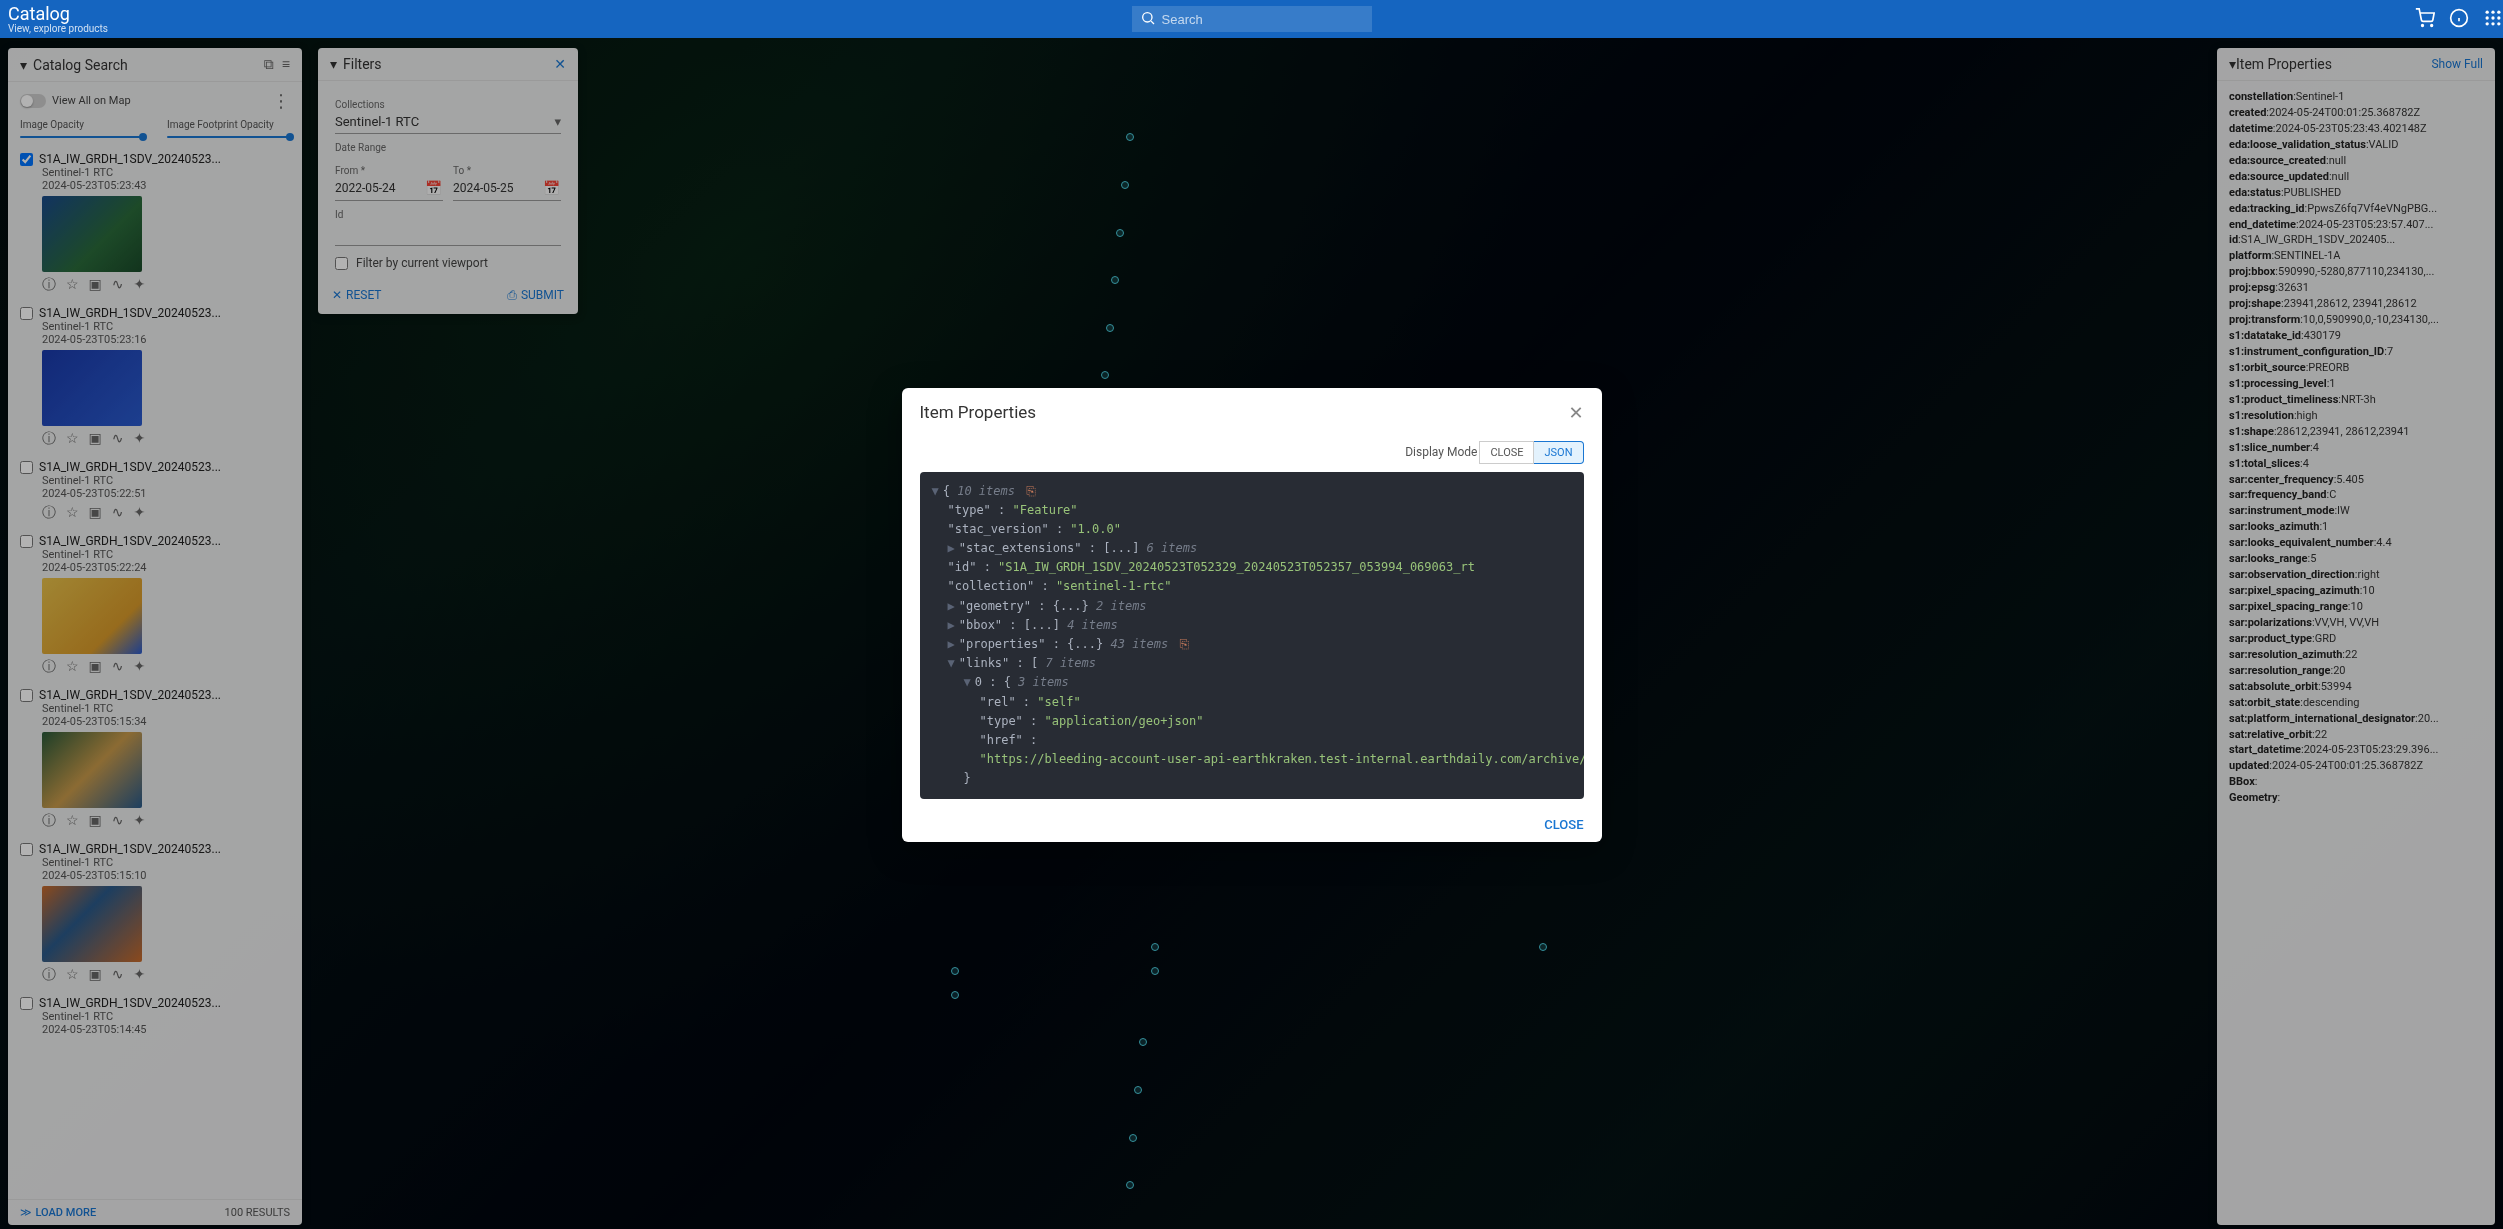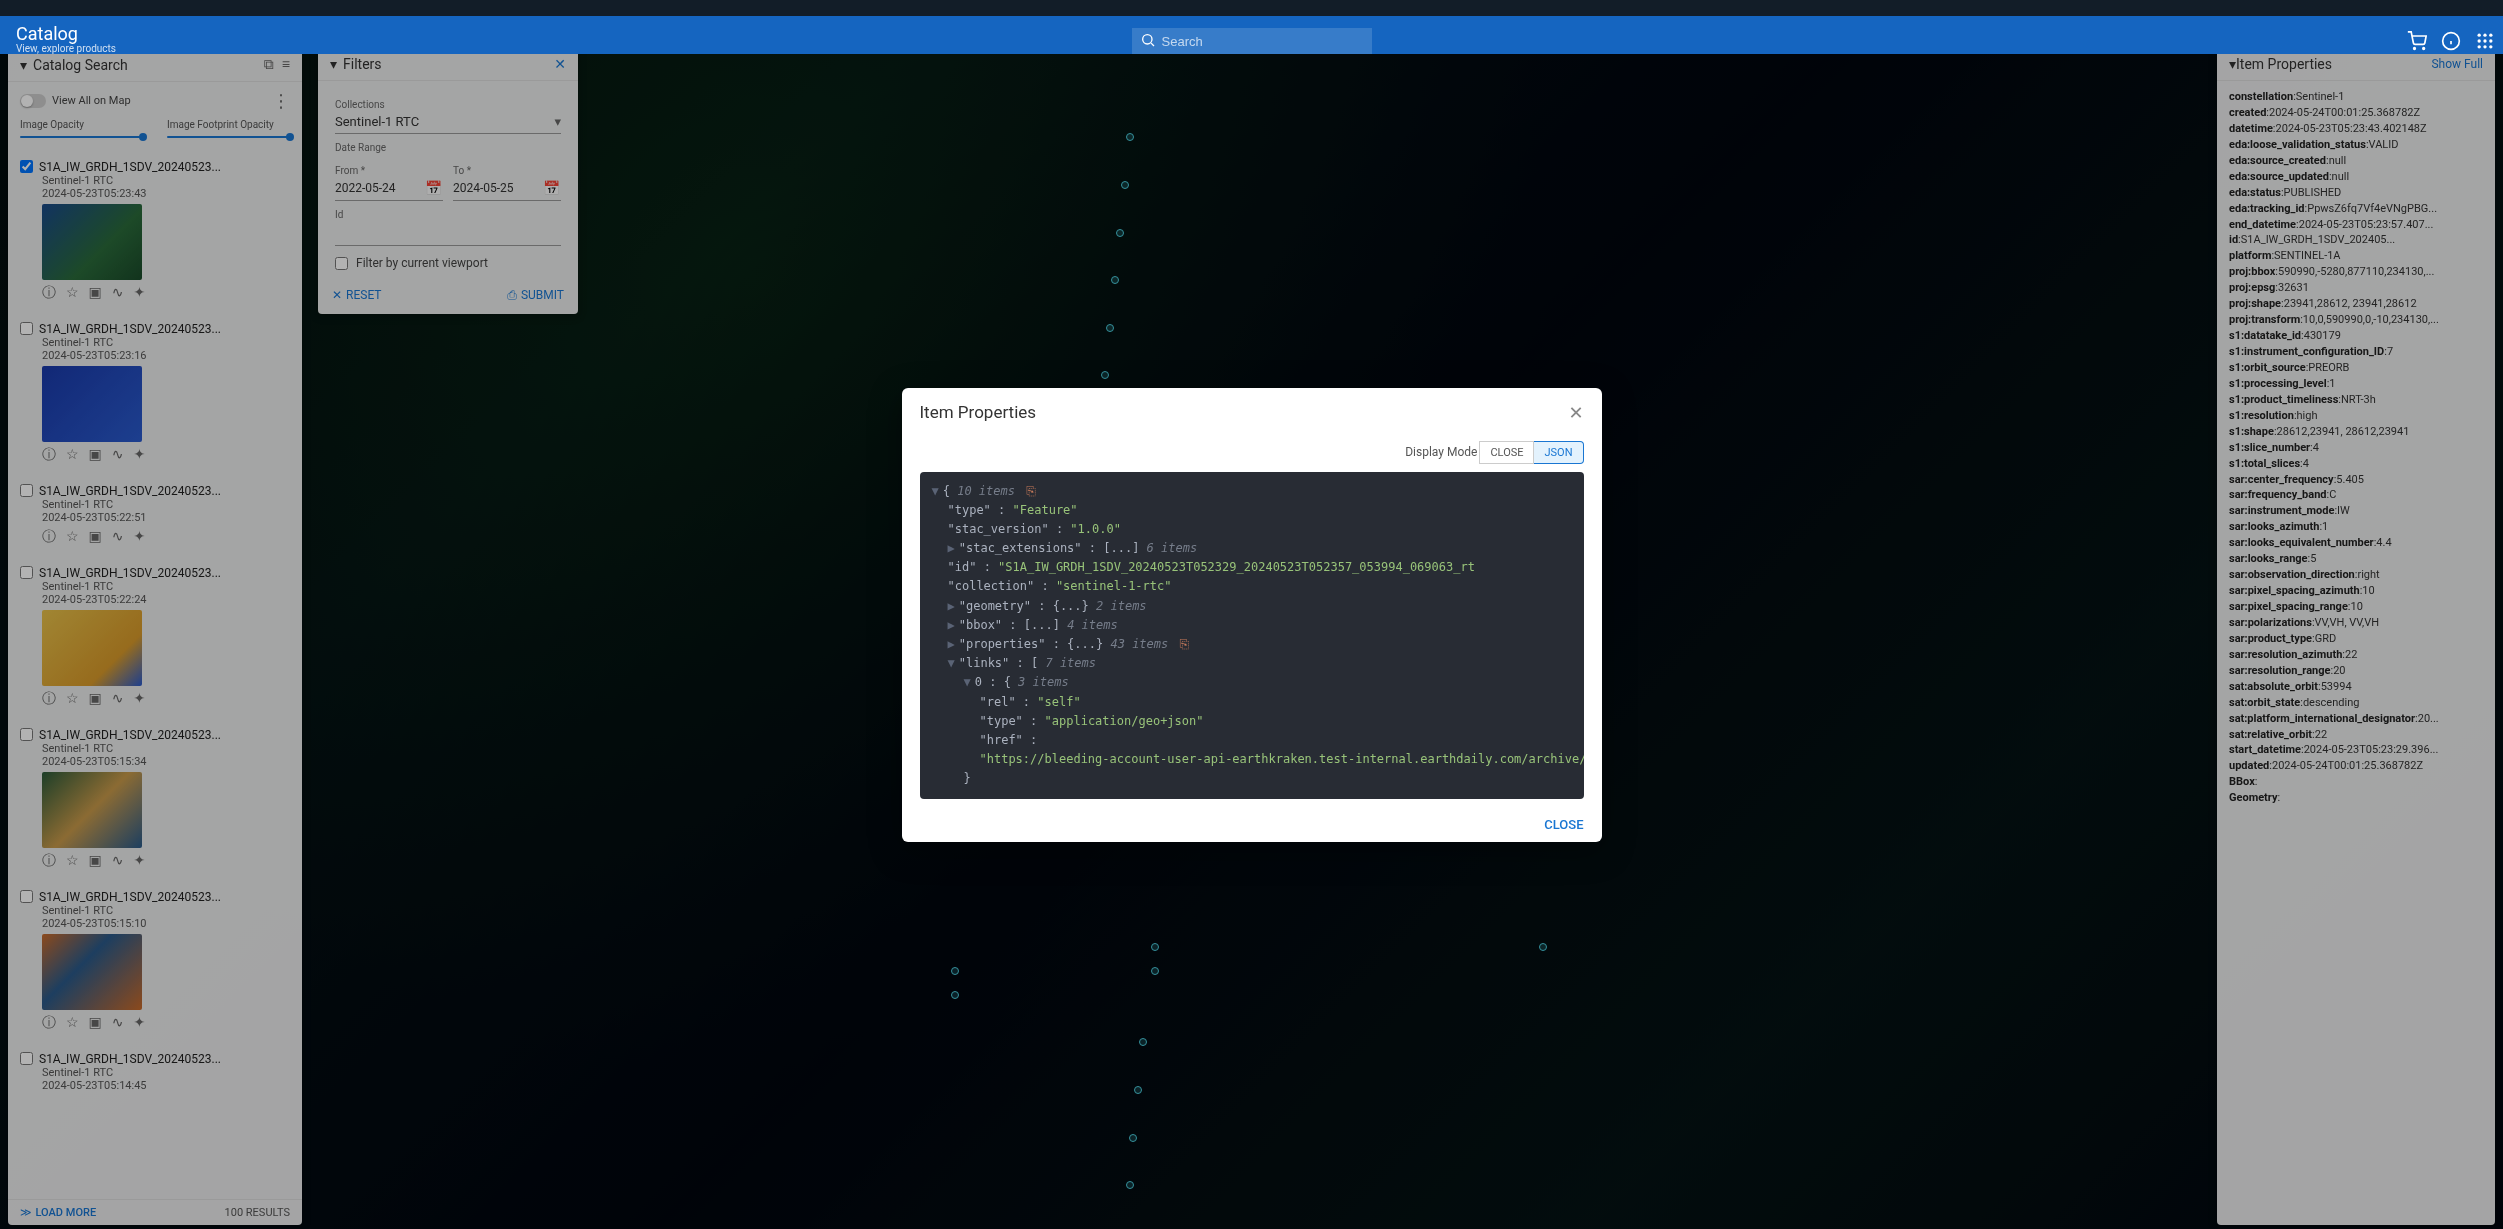--- a/index.html
+++ b/index.html
@@ -1,19 +1,19 @@
 <!DOCTYPE html>
 <html><head>
 <meta charset="utf-8">
 <style>
 * { margin: 0; padding: 0; box-sizing: border-box; }
 html, body { width: 100%; height: 100%; font-family: Roboto, Arial, sans-serif; font-size: 13px; color: #333; background: #1a2a3a; overflow: hidden; }
 
 
-.topbar { position: fixed; top: 0; left: 0; right: 0; height: 38px; background: #1565c0; color: #fff; display: flex; align-items: flex-end; padding: 0 8px; z-index: 100; margin-top: 16px; }
+.topbar { position: fixed; top: 0; left: 0; right: 0; height: 38px; background: #1565c0; color: #fff; display: flex; align-items: center; padding: 0 0; z-index: 100; }
 .brand { display: flex; flex-direction: column; margin-left: 8px; }
 .brand-title { font-size: 18px; font-weight: 400; line-height: 1; }
 .brand-sub { font-size: 10px; opacity: .8; }
 .search-wrap { position: absolute; left: 50%; transform: translateX(-50%); width: 240px; background: rgba(255,255,255,.15); border-radius: 0; display: flex; align-items: center; padding: 2px 8px; height: 26px; }
 .search-wrap input { background: transparent; border: none; outline: none; color: #fff; font-size: 13px; width: 100%; margin-left: 6px; }
 .search-wrap input::placeholder { color: rgba(255,255,255,.7); }
 .topbar-right { margin-left: auto; display: flex; gap: 14px; align-items: center; }
 .topbar-right svg { width: 20px; height: 20px; }
 .topbar-icon { color: #fff; cursor: pointer; }
 
@@ -33,21 +33,21 @@
 .toggle { width: 26px; height: 14px; background: #ccc; border-radius: 7px; position: relative; margin-right: 6px; }
 .toggle::after { content: ''; position: absolute; width: 12px; height: 12px; background: #fff; border-radius: 50%; top: 1px; left: 1px; box-shadow: 0 1px 2px rgba(0,0,0,.3); }
 .catalog-controls .dots { margin-left: auto; font-size: 18px; color: #666; }
 .opacity-row { display: flex; padding: 4px 12px 8px; gap: 24px; font-size: 10px; color: #555; }
 .opacity-col { flex: 1; }
 .slider-line { height: 2px; background: #1976d2; border-radius: 1px; position: relative; margin-top: 6px; }
 .slider-line::after { content: ''; position: absolute; right: -4px; top: -3px; width: 8px; height: 8px; background: #1976d2; border-radius: 50%; }
 
 .result-list { flex: 1; overflow-y: auto; padding: 0 4px; }
 .result-item { padding: 6px 8px; }
-.result-title-row { display: flex; align-items: flex-start; font-size: 12px; color: #222; margin-top: 8px; }
+.result-title-row { display: flex; align-items: flex-end; font-size: 12px; color: #222; }
 .result-title-row input[type=checkbox] { margin-right: 6px; }
 .result-title { white-space: nowrap; overflow: hidden; text-overflow: ellipsis; flex: 1; }
 .result-meta { font-size: 11px; color: #555; margin-left: 22px; }
 .result-body { display: flex; margin-top: 4px; margin-left: 22px; }
 .thumb { width: 100px; height: 76px; border-radius: 2px; background: #2a5a8a; display: flex; align-items: center; justify-content: center; color: #888; font-size: 9px; text-align: center; }
 .thumb.t1 { background: linear-gradient(135deg, #1a4a8a 0%, #2a6a3a 60%, #1a4a2a 100%); }
 .thumb.t2 { background: linear-gradient(135deg, #1a3aaa 0%, #2a5acc 100%); }
 .thumb.t3 { background: #e6e6e6; color: #888; }
 .thumb.t4 { background: linear-gradient(135deg, #e6c04a 0%, #d89a2a 70%, #2a5acc 100%); }
 .thumb.t5 { background: linear-gradient(135deg, #2a5a3a 0%, #c89a4a 50%, #2a5a8a 100%); }

